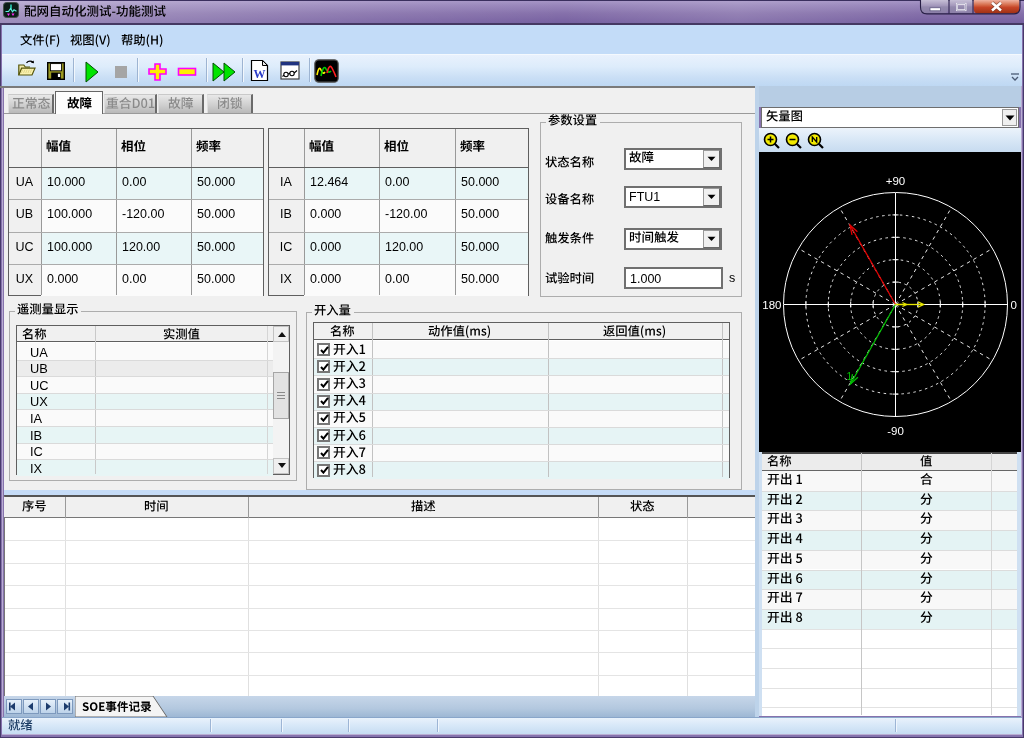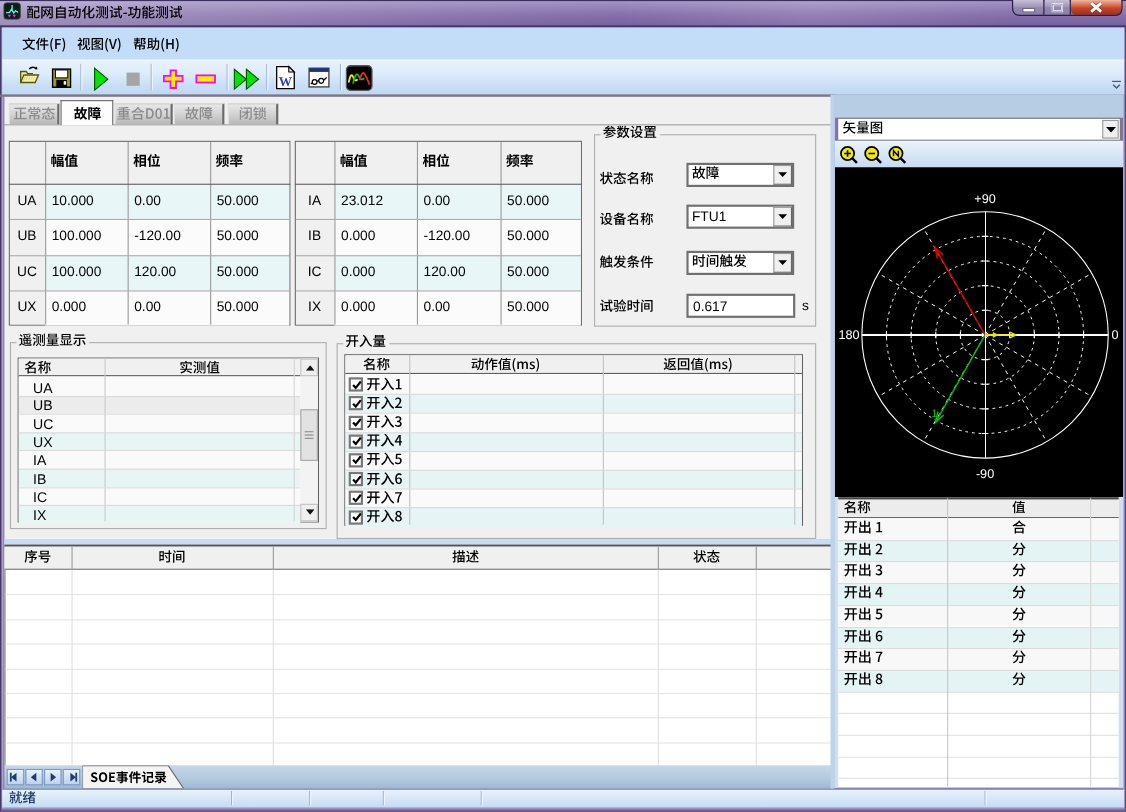--- a/index.html
+++ b/index.html
@@ -273,21 +273,21 @@
     </svg>
   </div>
 <div style="position:absolute;left:460.0px;top:140.0px">
     <svg width="25" height="15" viewBox="0 0 25 15" style="display:block;">
       <g transform="translate(0,10.7) scale(0.012500,-0.012500)">
         <path d="M105 402C89 331 60 258 22 209C46 197 89 171 108 155C147 210 184 297 204 381ZM534 604V133H633V516H833V137H937V604H766L801 690H957V794H512V690H689C681 661 670 631 659 604ZM686 477C685 150 682 50 449 -9C469 -29 495 -69 503 -95C624 -61 692 -14 731 62C793 14 871 -50 908 -92L977 -19C934 24 849 89 787 134L745 92C779 180 783 302 783 477ZM406 389C390 314 366 252 333 200V448H505V553H353V646H482V743H353V850H248V553H184V763H90V553H30V448H224V145H292C230 75 144 29 28 0C51 -23 76 -62 87 -93C330 -16 453 115 508 367Z M1817 643C1785 603 1729 549 1688 517L1776 463C1818 493 1872 539 1917 585ZM1068 575C1121 543 1187 494 1217 461L1302 532C1268 565 1200 610 1148 639ZM1043 206V95H1436V-88H1564V95H1958V206H1564V273H1436V206ZM1409 827 1443 770H1069V661H1412C1390 627 1368 601 1359 591C1343 573 1328 560 1312 556C1323 531 1339 483 1345 463C1360 469 1382 474 1459 479C1424 446 1395 421 1380 409C1344 381 1321 363 1295 358C1306 331 1321 282 1326 262C1351 273 1390 280 1629 303C1637 285 1644 268 1649 254L1742 289C1734 313 1719 342 1702 372C1762 335 1828 288 1863 256L1951 327C1905 366 1816 421 1751 456L1683 402C1668 426 1652 449 1636 469L1549 438C1560 422 1572 405 1583 387L1478 380C1558 444 1638 522 1706 602L1616 656C1596 629 1574 601 1551 575L1459 572C1484 600 1508 630 1529 661H1944V770H1586C1572 797 1551 830 1531 855ZM1040 354 1098 258C1157 286 1228 322 1295 358L1313 368L1290 455C1198 417 1103 377 1040 354Z" fill="#000"></path>
       </g>
     </svg>
   </div>
 <div class="abs" style="left:268px;top:175px;width:36px;text-align:center;font-size:12.5px;color:#000">IA</div>
-<div class="abs" style="left:310px;top:175px;font-size:12.5px;color:#000">23.012</div>
+<div class="abs" style="left:310px;top:175px;font-size:12.5px;color:#000">12.464</div>
 <div class="abs" style="left:385px;top:175px;font-size:12.5px;color:#000">0.00</div>
 <div class="abs" style="left:461px;top:175px;font-size:12.5px;color:#000">50.000</div>
 <div class="abs" style="left:268px;top:207px;width:36px;text-align:center;font-size:12.5px;color:#000">IB</div>
 <div class="abs" style="left:310px;top:207px;font-size:12.5px;color:#000">0.000</div>
 <div class="abs" style="left:385px;top:207px;font-size:12.5px;color:#000">-120.00</div>
 <div class="abs" style="left:461px;top:207px;font-size:12.5px;color:#000">50.000</div>
 <div class="abs" style="left:268px;top:240px;width:36px;text-align:center;font-size:12.5px;color:#000">IC</div>
 <div class="abs" style="left:310px;top:240px;font-size:12.5px;color:#000">0.000</div>
 <div class="abs" style="left:385px;top:240px;font-size:12.5px;color:#000">120.00</div>
 <div class="abs" style="left:461px;top:240px;font-size:12.5px;color:#000">50.000</div>
@@ -356,21 +356,21 @@
 <path d="M1.5 5.7 H9.5 L5.5 10.0 Z" fill="#000"></path>
   </svg>
 <div style="position:absolute;left:629.0px;top:230.5px">
     <svg width="50" height="15" viewBox="0 0 50 15" style="display:block;">
       <g transform="translate(0,10.7) scale(0.012500,-0.012500)">
         <path d="M467 442C518 366 585 263 616 203L699 252C666 311 597 410 545 483ZM313 395V186H164V395ZM313 478H164V678H313ZM75 763V21H164V101H402V763ZM757 838V651H443V557H757V50C757 29 749 23 728 22C706 22 632 22 557 24C571 -3 586 -45 591 -72C691 -72 758 -70 798 -55C838 -40 853 -13 853 49V557H966V651H853V838Z M1082 612V-84H1180V612ZM1097 789C1143 743 1195 678 1216 636L1296 688C1272 731 1217 791 1171 834ZM1390 289H1610V171H1390ZM1390 483H1610V367H1390ZM1305 560V94H1698V560ZM1346 791V702H1826V24C1826 11 1823 7 1809 6C1797 6 1758 5 1720 7C1732 -16 1744 -55 1749 -79C1811 -79 1856 -78 1886 -63C1915 -47 1924 -24 1924 24V791Z M2249 517V412H2178V517ZM2318 517H2391V412H2318ZM2175 589C2190 617 2204 647 2217 678H2323C2312 648 2299 616 2286 589ZM2181 845C2151 724 2097 605 2027 530C2047 517 2083 488 2098 473L2100 475V323C2100 211 2095 62 2034 -44C2053 -52 2089 -73 2103 -85C2142 -17 2161 72 2170 160H2249V-53H2318V160H2391V17C2391 8 2389 5 2381 5C2374 5 2353 5 2329 6C2340 -15 2352 -49 2354 -71C2394 -71 2420 -69 2440 -55C2461 -42 2466 -18 2466 15V589H2369C2391 631 2413 679 2429 722L2374 757L2360 753H2245C2253 777 2261 801 2267 826ZM2249 343V232H2176C2177 264 2178 295 2178 323V343ZM2318 343H2391V232H2318ZM2662 841V658H2508V269H2664V71L2476 51L2492 -40C2595 -28 2734 -10 2870 10C2879 -22 2887 -52 2891 -76L2972 -48C2959 22 2915 134 2870 221L2795 197C2811 164 2827 128 2841 91L2759 82V269H2921V658H2760V841ZM2584 579H2672V349H2584ZM2751 579H2841V349H2751Z M3671 791C3712 745 3767 681 3793 644L3870 694C3842 731 3785 792 3744 835ZM3140 514C3149 526 3187 533 3246 533H3382C3317 331 3207 173 3025 69C3048 52 3082 15 3095 -6C3221 68 3315 163 3384 279C3421 215 3465 159 3516 110C3434 57 3339 19 3239 -4C3257 -24 3279 -61 3289 -86C3399 -56 3503 -13 3592 48C3680 -15 3785 -59 3911 -86C3924 -60 3950 -21 3971 -1C3854 20 3753 57 3669 108C3754 185 3821 284 3862 411L3796 441L3778 437H3460C3472 468 3482 500 3492 533H3937V623H3516C3531 689 3543 758 3553 832L3448 849C3438 769 3425 694 3408 623H3244C3271 676 3299 740 3317 802L3216 819C3198 741 3160 662 3148 641C3135 619 3123 605 3109 600C3119 578 3134 533 3140 514ZM3590 165C3529 216 3480 276 3443 345H3729C3695 275 3647 215 3590 165Z" fill="#000"></path>
       </g>
     </svg>
   </div>
 <div class="abs" style="left:624px;top:267px;width:99px;height:22px;background:#fff;border:2px solid #707070;"></div>
-<div class="abs" style="left:630px;top:272px;font-size:12.5px;color:#000">0.617</div>
+<div class="abs" style="left:630px;top:272px;font-size:12.5px;color:#000">1.000</div>
 <div class="abs" style="left:729px;top:271px;font-size:12.5px;color:#000">s</div>
 <div class="abs" style="left:9px;top:311px;width:288px;height:170px;border:1px solid #adadad;"></div>
 <div class="abs" style="left:15px;top:304px;width:66px;height:14px;background:#f0f0f0;"></div>
 <div style="position:absolute;left:17.0px;top:303.0px">
     <svg width="62" height="15" viewBox="0 0 62 15" style="display:block;">
       <g transform="translate(0,10.5) scale(0.012300,-0.012300)">
         <path d="M546 696C571 654 593 599 599 563L677 588C671 624 647 678 619 718ZM803 735C781 687 742 617 710 574L778 545C811 585 852 647 889 702ZM833 842C716 811 499 790 314 783C323 765 333 733 336 715C529 722 756 742 907 782ZM65 732C125 692 199 632 234 590L303 653C267 694 191 751 130 789ZM367 275V87H890V275H798V164H670V305H947V377H670V456H892V527H502L521 564L475 572L499 581C489 617 461 668 431 707L359 679C386 640 413 587 422 551C397 509 358 465 304 431C324 420 351 396 365 377H319V305H578V164H456V275ZM578 377H367C401 401 429 428 453 456H578ZM262 498H51V410H170V107C127 86 80 47 34 -1L96 -84C143 -21 192 39 225 39C247 39 281 8 321 -17C390 -58 473 -71 595 -71C701 -71 867 -65 938 -60C940 -34 954 12 965 37C863 25 707 16 597 16C488 16 402 23 336 64C303 84 281 101 262 111Z M1485 86C1533 36 1590 -33 1616 -77L1677 -37C1649 6 1591 73 1543 121ZM1309 788V148H1382V719H1579V152H1655V788ZM1858 830V17C1858 2 1852 -3 1838 -3C1823 -3 1777 -4 1725 -2C1736 -25 1747 -60 1750 -81C1822 -81 1867 -78 1896 -65C1924 -52 1934 -29 1934 18V830ZM1721 753V147H1794V753ZM1442 654V288C1442 171 1424 53 1261 -25C1274 -37 1296 -68 1304 -83C1484 3 1512 154 1512 286V654ZM1075 766C1130 735 1203 688 1238 657L1296 733C1259 764 1184 807 1131 834ZM1033 497C1088 467 1162 422 1198 393L1254 468C1215 497 1141 539 1087 566ZM1052 -23 1138 -72C1180 23 1226 143 1262 248L1185 298C1146 184 1091 55 1052 -23Z M2266 666H2728V619H2266ZM2266 761H2728V715H2266ZM2175 813V568H2823V813ZM2049 530V461H2953V530ZM2246 270H2453V223H2246ZM2545 270H2757V223H2545ZM2246 368H2453V321H2246ZM2545 368H2757V321H2545ZM2046 11V-60H2957V11H2545V60H2871V123H2545V169H2851V422H2157V169H2453V123H2132V60H2453V11Z M3259 565H3740V477H3259ZM3259 723H3740V636H3259ZM3166 797V402H3837V797ZM3813 338C3783 275 3727 191 3685 138L3757 103C3800 155 3853 232 3894 302ZM3115 300C3153 237 3198 150 3219 99L3296 135C3275 186 3227 269 3188 331ZM3564 366V52H3431V366H3340V52H3036V-38H3964V52H3654V366Z M4218 351C4178 242 4107 133 4029 64C4054 51 4097 24 4117 7C4192 84 4270 204 4317 325ZM4678 315C4747 219 4820 89 4845 6L4941 48C4912 134 4837 259 4766 352ZM4147 774V681H4853V774ZM4057 532V438H4451V34C4451 19 4445 15 4426 14C4407 13 4339 14 4276 16C4290 -12 4305 -55 4310 -84C4398 -84 4460 -82 4500 -67C4541 -52 4554 -24 4554 32V438H4944V532Z" fill="#000"></path>
       </g>
     </svg>
   </div>

